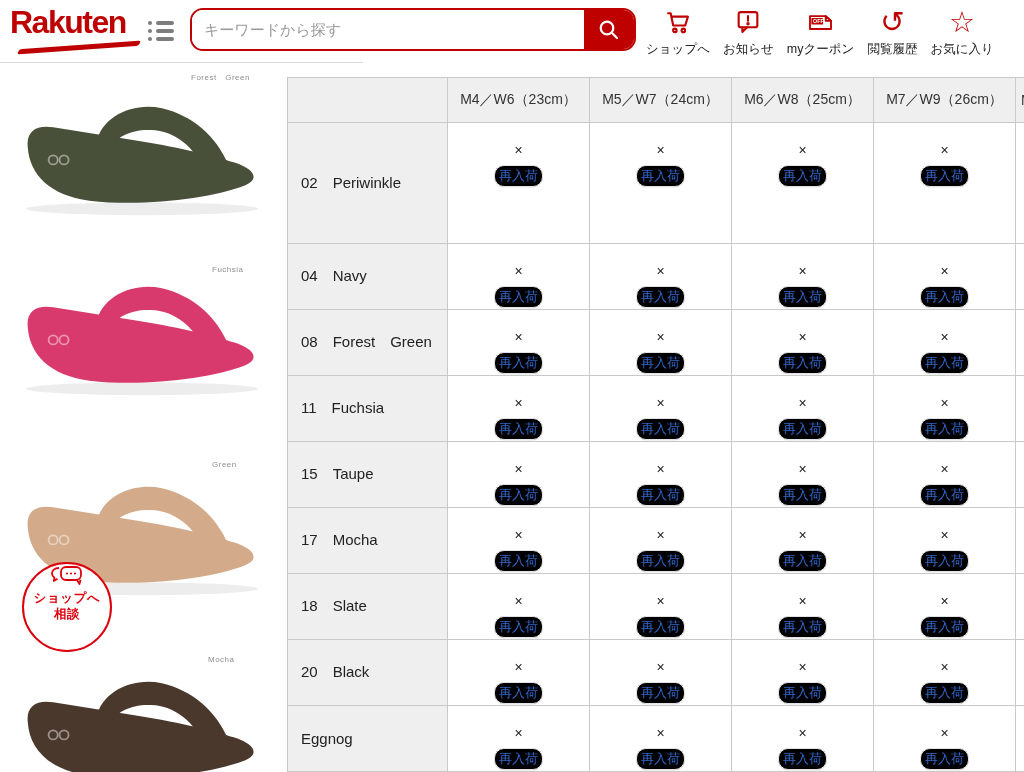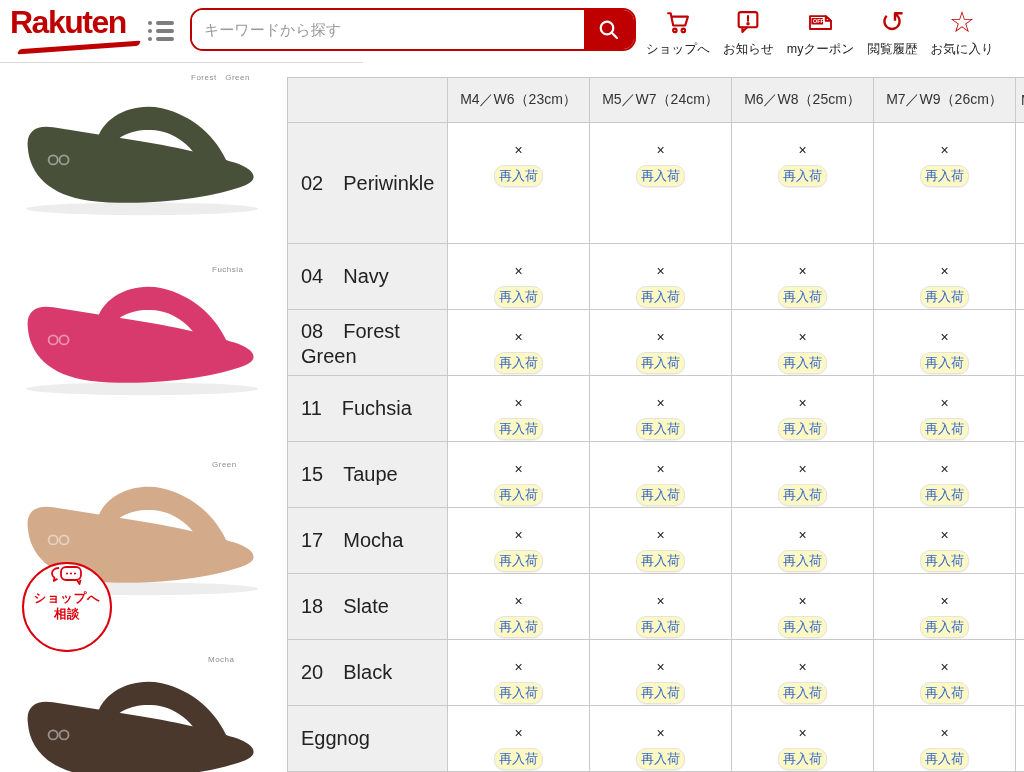--- a/index.html
+++ b/index.html
@@ -41,29 +41,29 @@
     background:#fff; border:2.5px solid #dc000c; display:flex; flex-direction:column; align-items:center;
     justify-content:flex-start; cursor:pointer; z-index:4; }
   .consult-badge .txt { color:#dc000c; font-size:12.5px; font-weight:bold; line-height:1.3; letter-spacing:.5px; }
   
   .table-wrap { position:absolute; left:287px; top:77px; width:737px; height:695px; overflow:hidden; }
   table.stock { border-collapse:collapse; table-layout:fixed; width:870px; }
   table.stock th, table.stock td { border:1px solid var(--border); }
   table.stock thead th { height:45px; background:var(--cellbg); font-weight:normal; font-size:14px;
     color:#333; text-align:center; vertical-align:middle; }
   table.stock thead th.partial { text-align:left; padding-left:5px; }
-  table.stock tbody th { background:var(--cellbg); font-weight:normal; font-size:20px; color:#222;
+  table.stock tbody th { background:var(--cellbg); font-weight:normal; font-size:15px; color:#222;
     text-align:left; padding-left:13px; vertical-align:middle; }
   table.stock td { background:#fff; vertical-align:top; }
   table.stock tr.row-tall { height:121px; }
   table.stock tr.row-std { height:66px; }
   .cellwrap { display:flex; flex-direction:column; align-items:center; padding-top:20px; gap:7px; }
   .mark { font-size:14px; color:#222; line-height:15px; }
   .restock { font-size:13px; color:var(--blue); text-decoration:none; border:1px solid #e3e3e3;
-    border-radius:10px; background:#fef9c3; padding:1px 4px; box-shadow:0 1px 1px rgba(0,0,0,.06); cursor:pointer; }
+    border-radius:10px; background:#000000; padding:1px 4px; box-shadow:0 1px 1px rgba(0,0,0,.06); cursor:pointer; }
   .col-label { width:160px; } .col-size { width:142px; }
 </style>
 </head>
 <body style="--red: #bf0000; --blue: #3366cc; --border: #c9c9c9; --cellbg: #efefef;">
 
 <div class="topbar">
   <div class="logo-wrap">
     <span class="logo-text">Rakuten</span>
     <span class="logo-swoosh"></span>
   </div>

